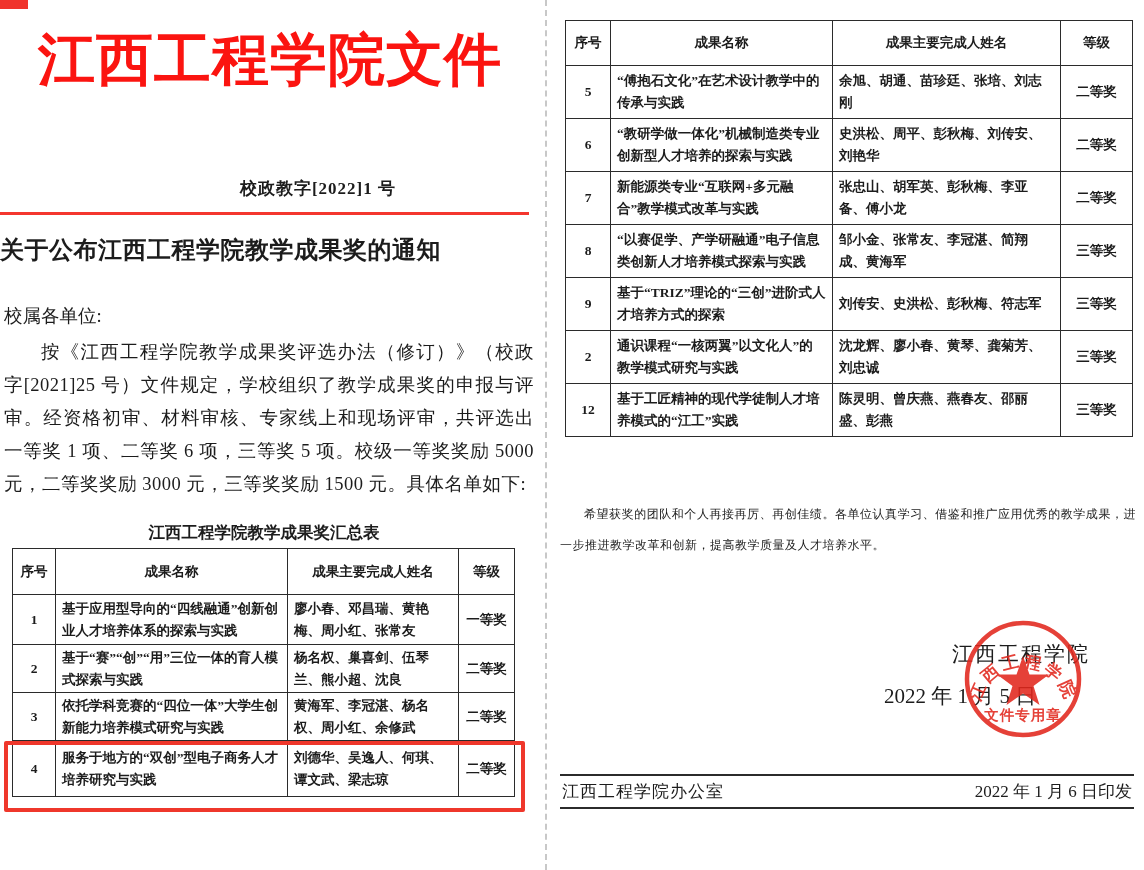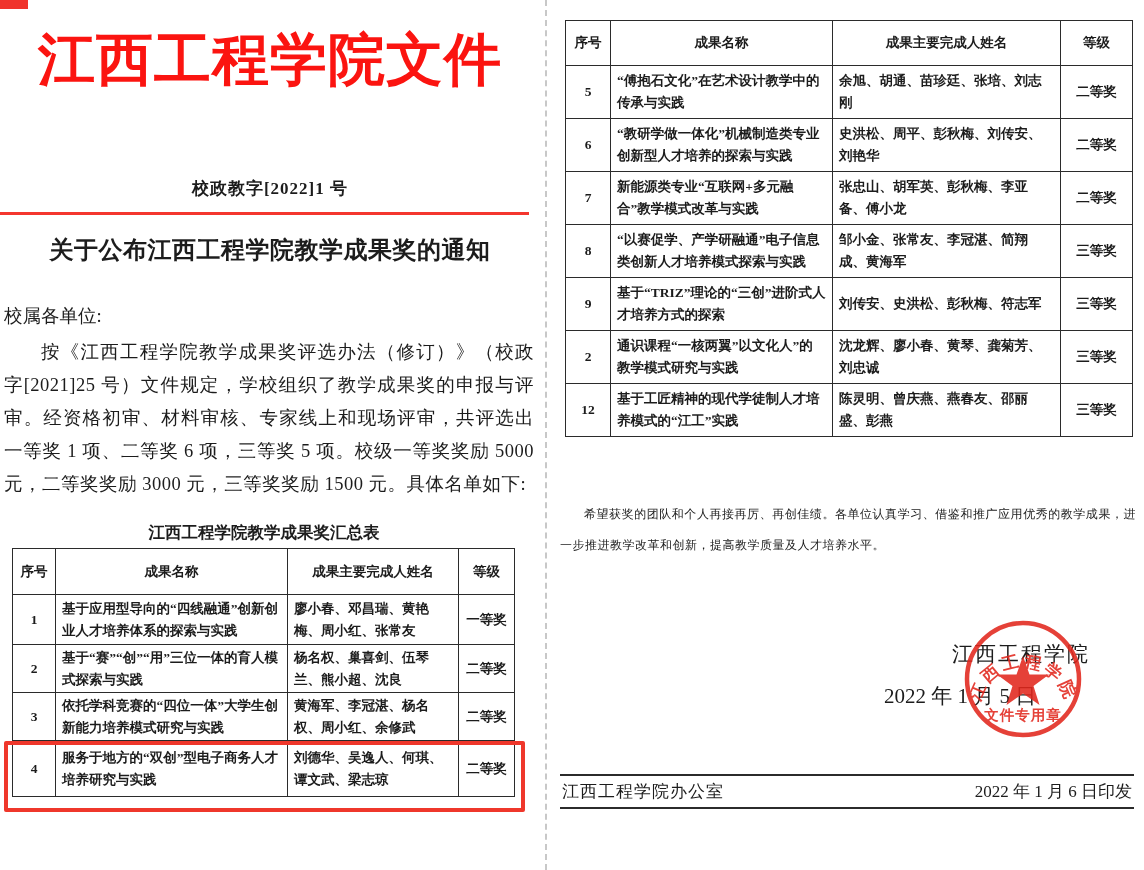--- a/index.html
+++ b/index.html
@@ -7,23 +7,23 @@
     position:relative;width:1144px;height:870px;background:#ffffff;overflow:hidden;
     font-family:"Liberation Serif","DejaVu Serif",serif;color:#1c1c1c;
   }
   .abs{position:absolute;}
   
   .corner-mark{left:0;top:0;width:28px;height:9px;background:#f0342c;}
   .main-title{
     left:6px;top:6px;width:528px;text-align:center;
     font-size:57px;font-weight:bold;color:#fb1410;letter-spacing:1px;white-space:nowrap;margin-top:16px;
   }
-  .doc-number{left:0;top:177px;width:540px;text-align:center;font-size:17px;font-weight:bold;letter-spacing:1px;}
+  .doc-number{left:0;top:177px;width:540px;text-align:center;font-size:17px;font-weight:bold;letter-spacing:1px;padding-left:48px;}
   .red-rule{left:0;top:212px;width:529px;height:3px;background:#f4362e;}
-  .notice-title{left:0;top:234px;width:540px;text-align:center;font-size:24px;font-weight:bold;letter-spacing:.5px;}
+  .notice-title{left:0;top:234px;width:540px;font-size:24px;font-weight:bold;letter-spacing:.5px;}
   .salutation{left:4px;top:303px;font-size:18.5px;}
   .body-par{
     left:4px;top:336px;width:530px;font-size:18.5px;line-height:33px;
     text-align:justify;text-indent:2em;letter-spacing:.5px;
   }
   .table-title-left{left:0;top:522px;width:528px;text-align:center;font-size:16.5px;font-weight:bold;font-family:Liberation Mono, monospace;}
   
   table.award{border-collapse:collapse;table-layout:fixed;}
   table.award th,table.award td{
     border:1.7px solid #2b2b2b;padding:2px 6px;font-size:13.5px;line-height:1.6;

